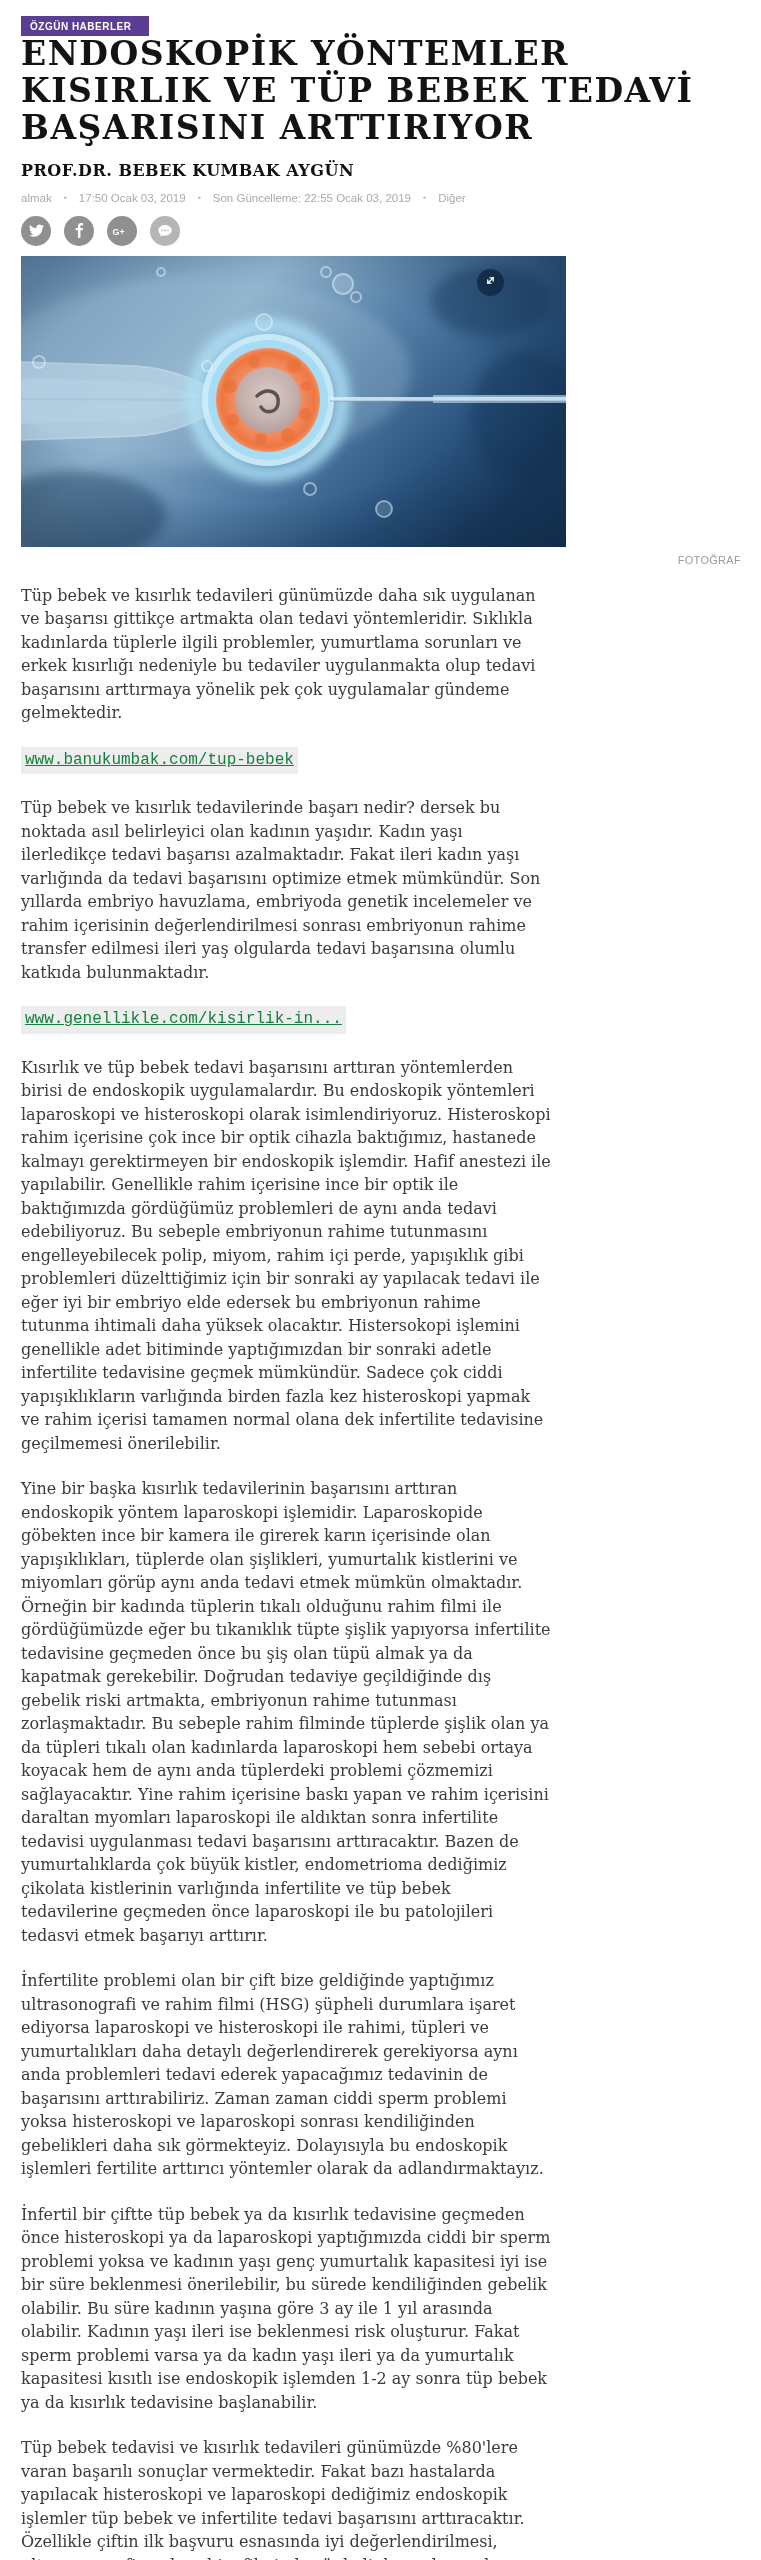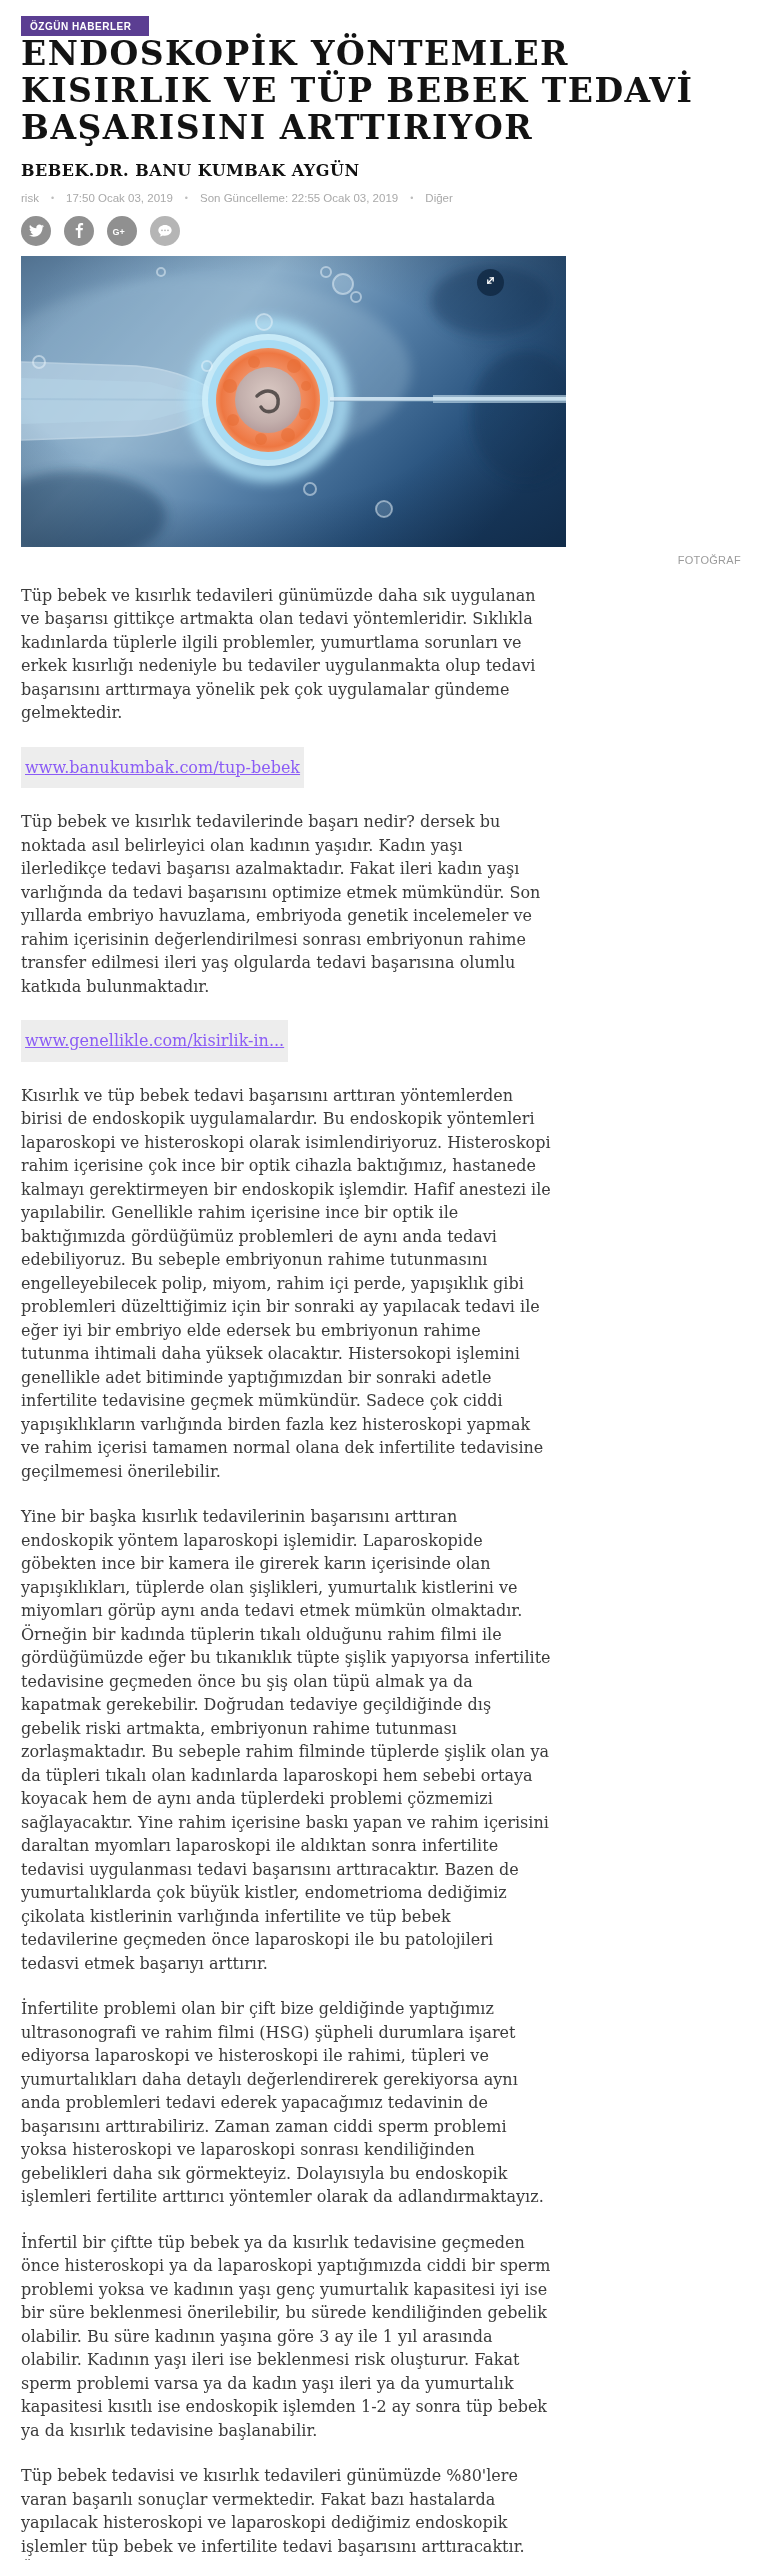--- a/index.html
+++ b/index.html
@@ -95,41 +95,42 @@
     text-align: right;
   }
 
   
   .article { margin-top: 18px; width: 530px; font-size: 16px; line-height: 23.5px; color: #3b3b3b; }
   .article p { margin-bottom: 22px; }
   .link-row { margin-bottom: 22px; }
   a.hlink {
     display: inline-block;
     background: #ededed;
-    color: #8b5cf6;
+    color: #15803d;
     text-decoration: underline;
-    padding: 9px 4px;
-    cursor: pointer;
+    padding: 2px 4px;
+    cursor: pointer;
+    font-family: Liberation Mono, monospace;
   }
 </style>
 </head>
 <body>
 
 <div class="container">
 
   <span class="badge">ÖZGÜN HABERLER</span>
 
   <h1 class="title">ENDOSKOPİK YÖNTEMLER
 KISIRLIK VE TÜP BEBEK TEDAVİ
 BAŞARISINI ARTTIRIYOR</h1>
 
-  <div class="byline">BEBEK.DR. BANU KUMBAK AYGÜN</div>
+  <div class="byline">PROF.DR. BEBEK KUMBAK AYGÜN</div>
 
   <div class="meta">
-    <span>risk</span>
+    <span>almak</span>
     <span class="dot">•</span>
     <span>17:50 Ocak 03, 2019</span>
     <span class="dot">•</span>
     <span>Son Güncelleme: 22:55 Ocak 03, 2019</span>
     <span class="dot">•</span>
     <span>Diğer</span>
   </div>
 
   <div class="social">
     <button class="icon-btn">

